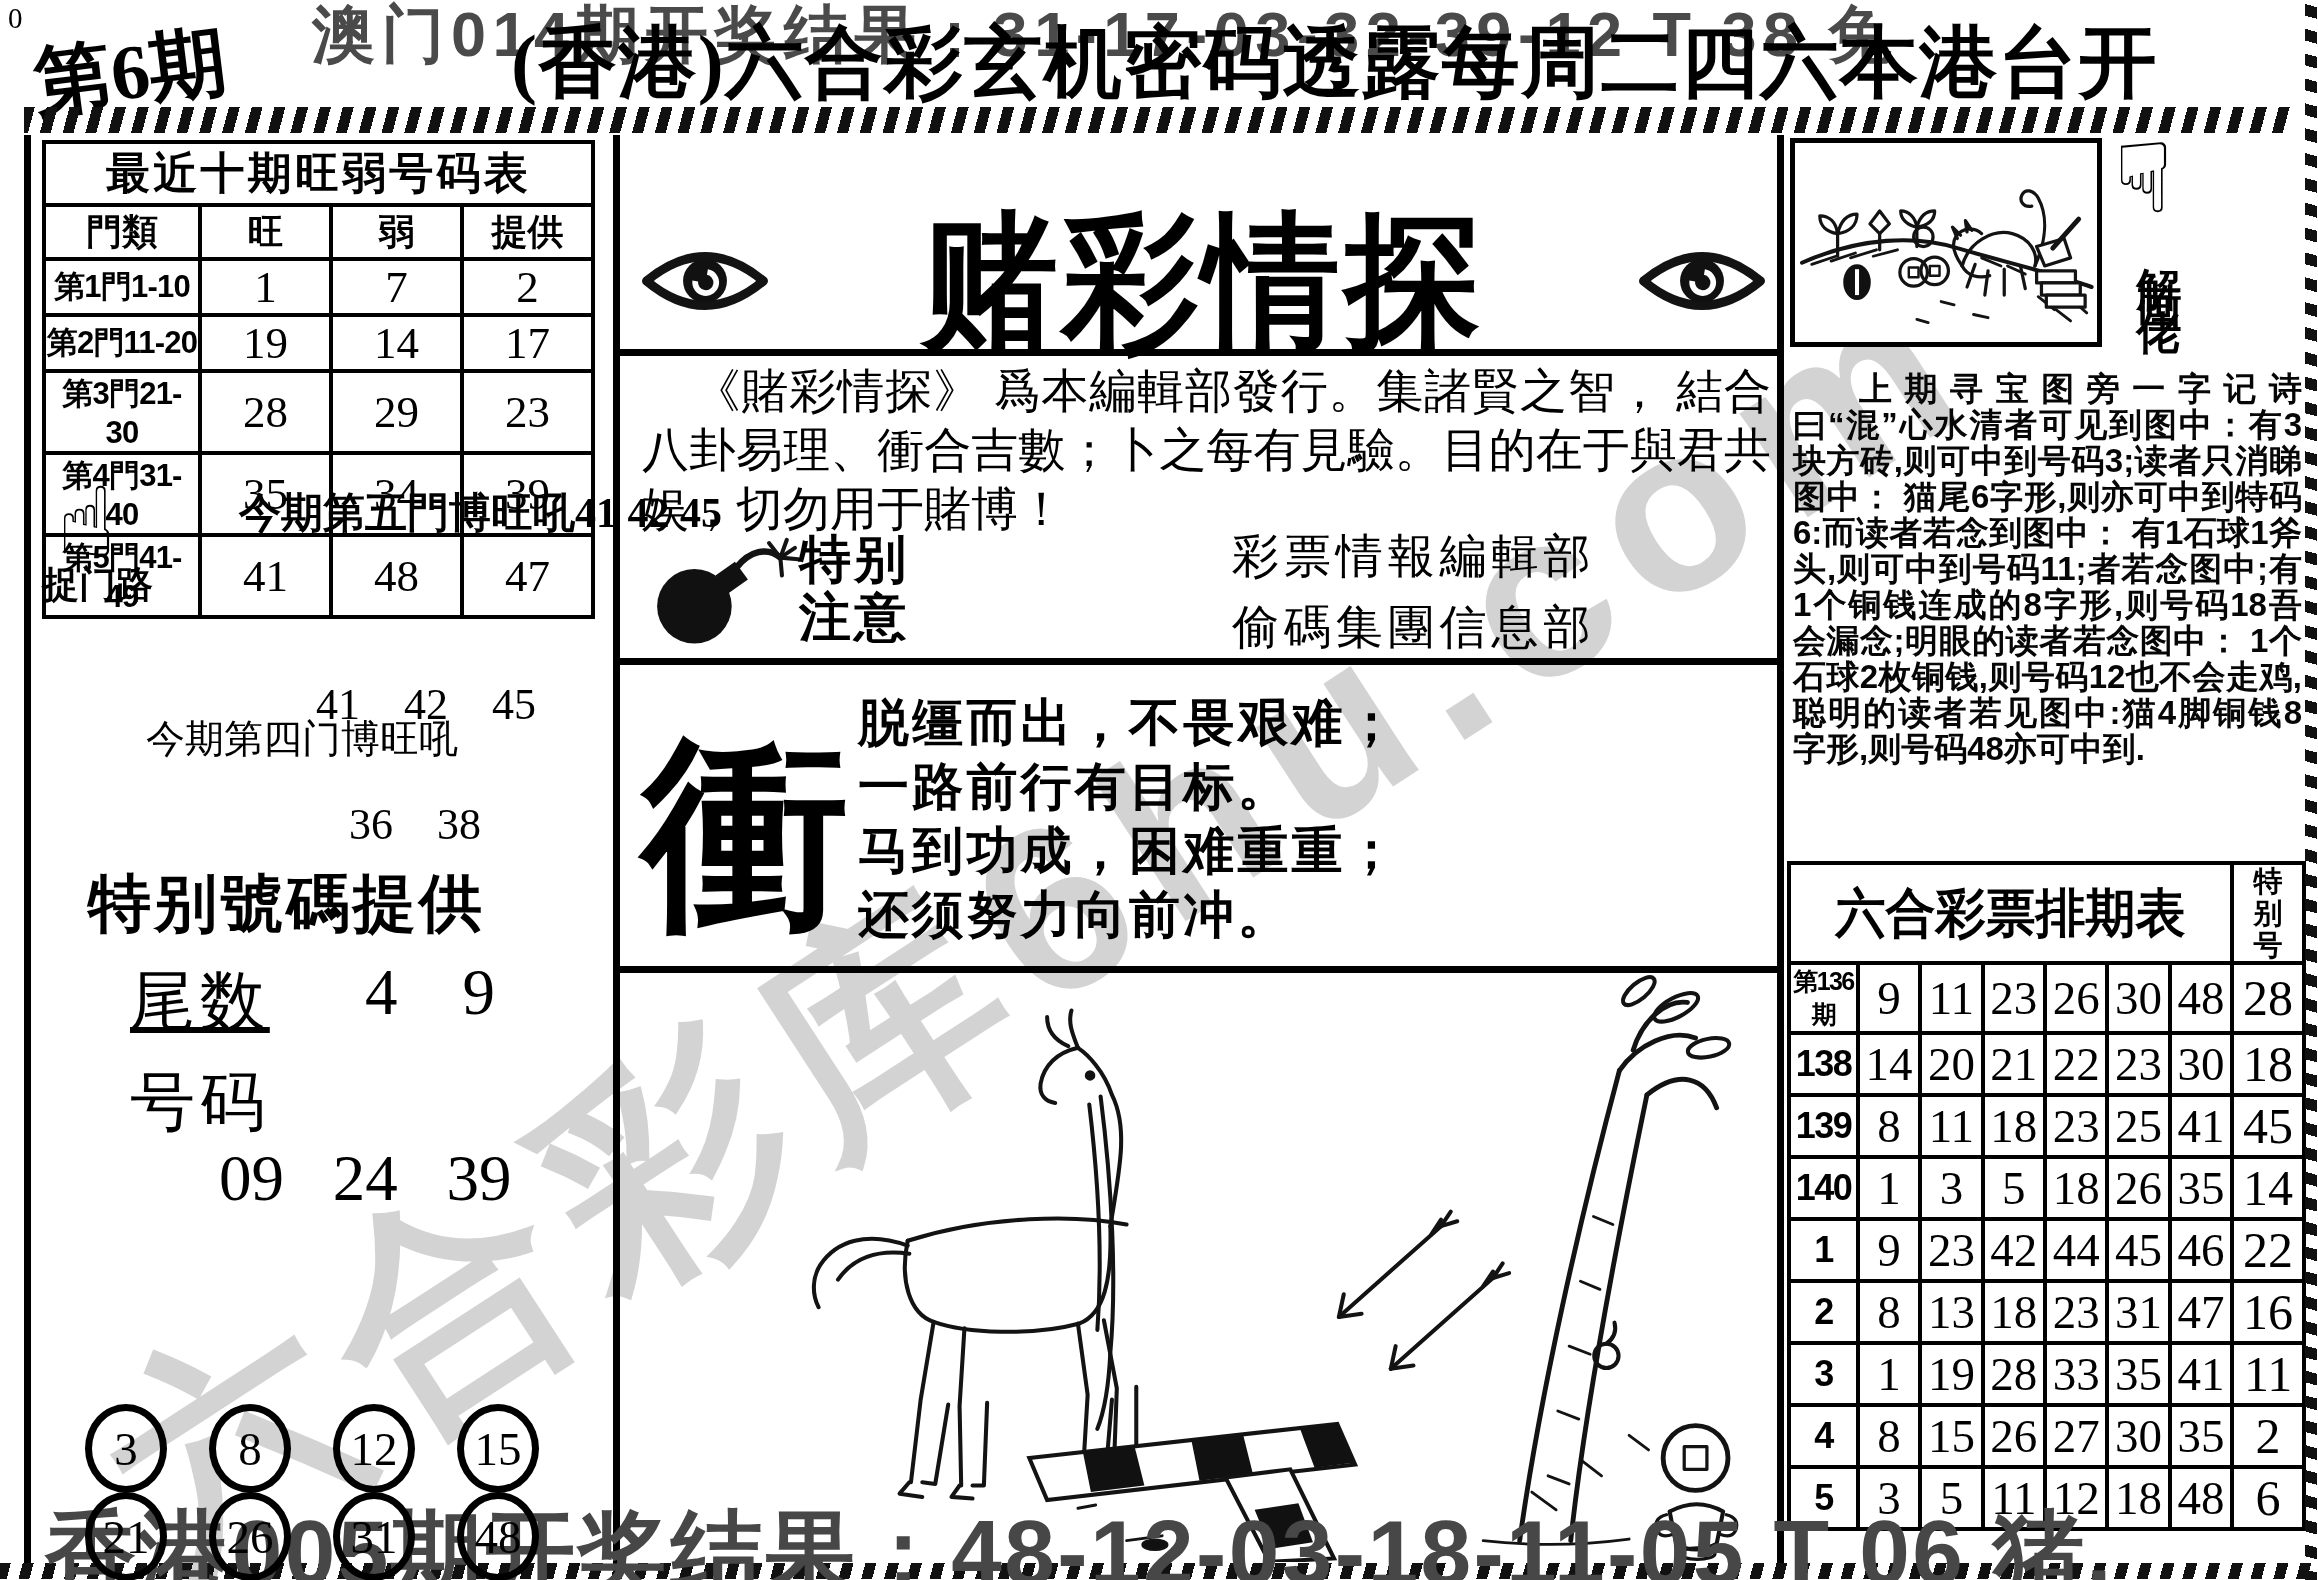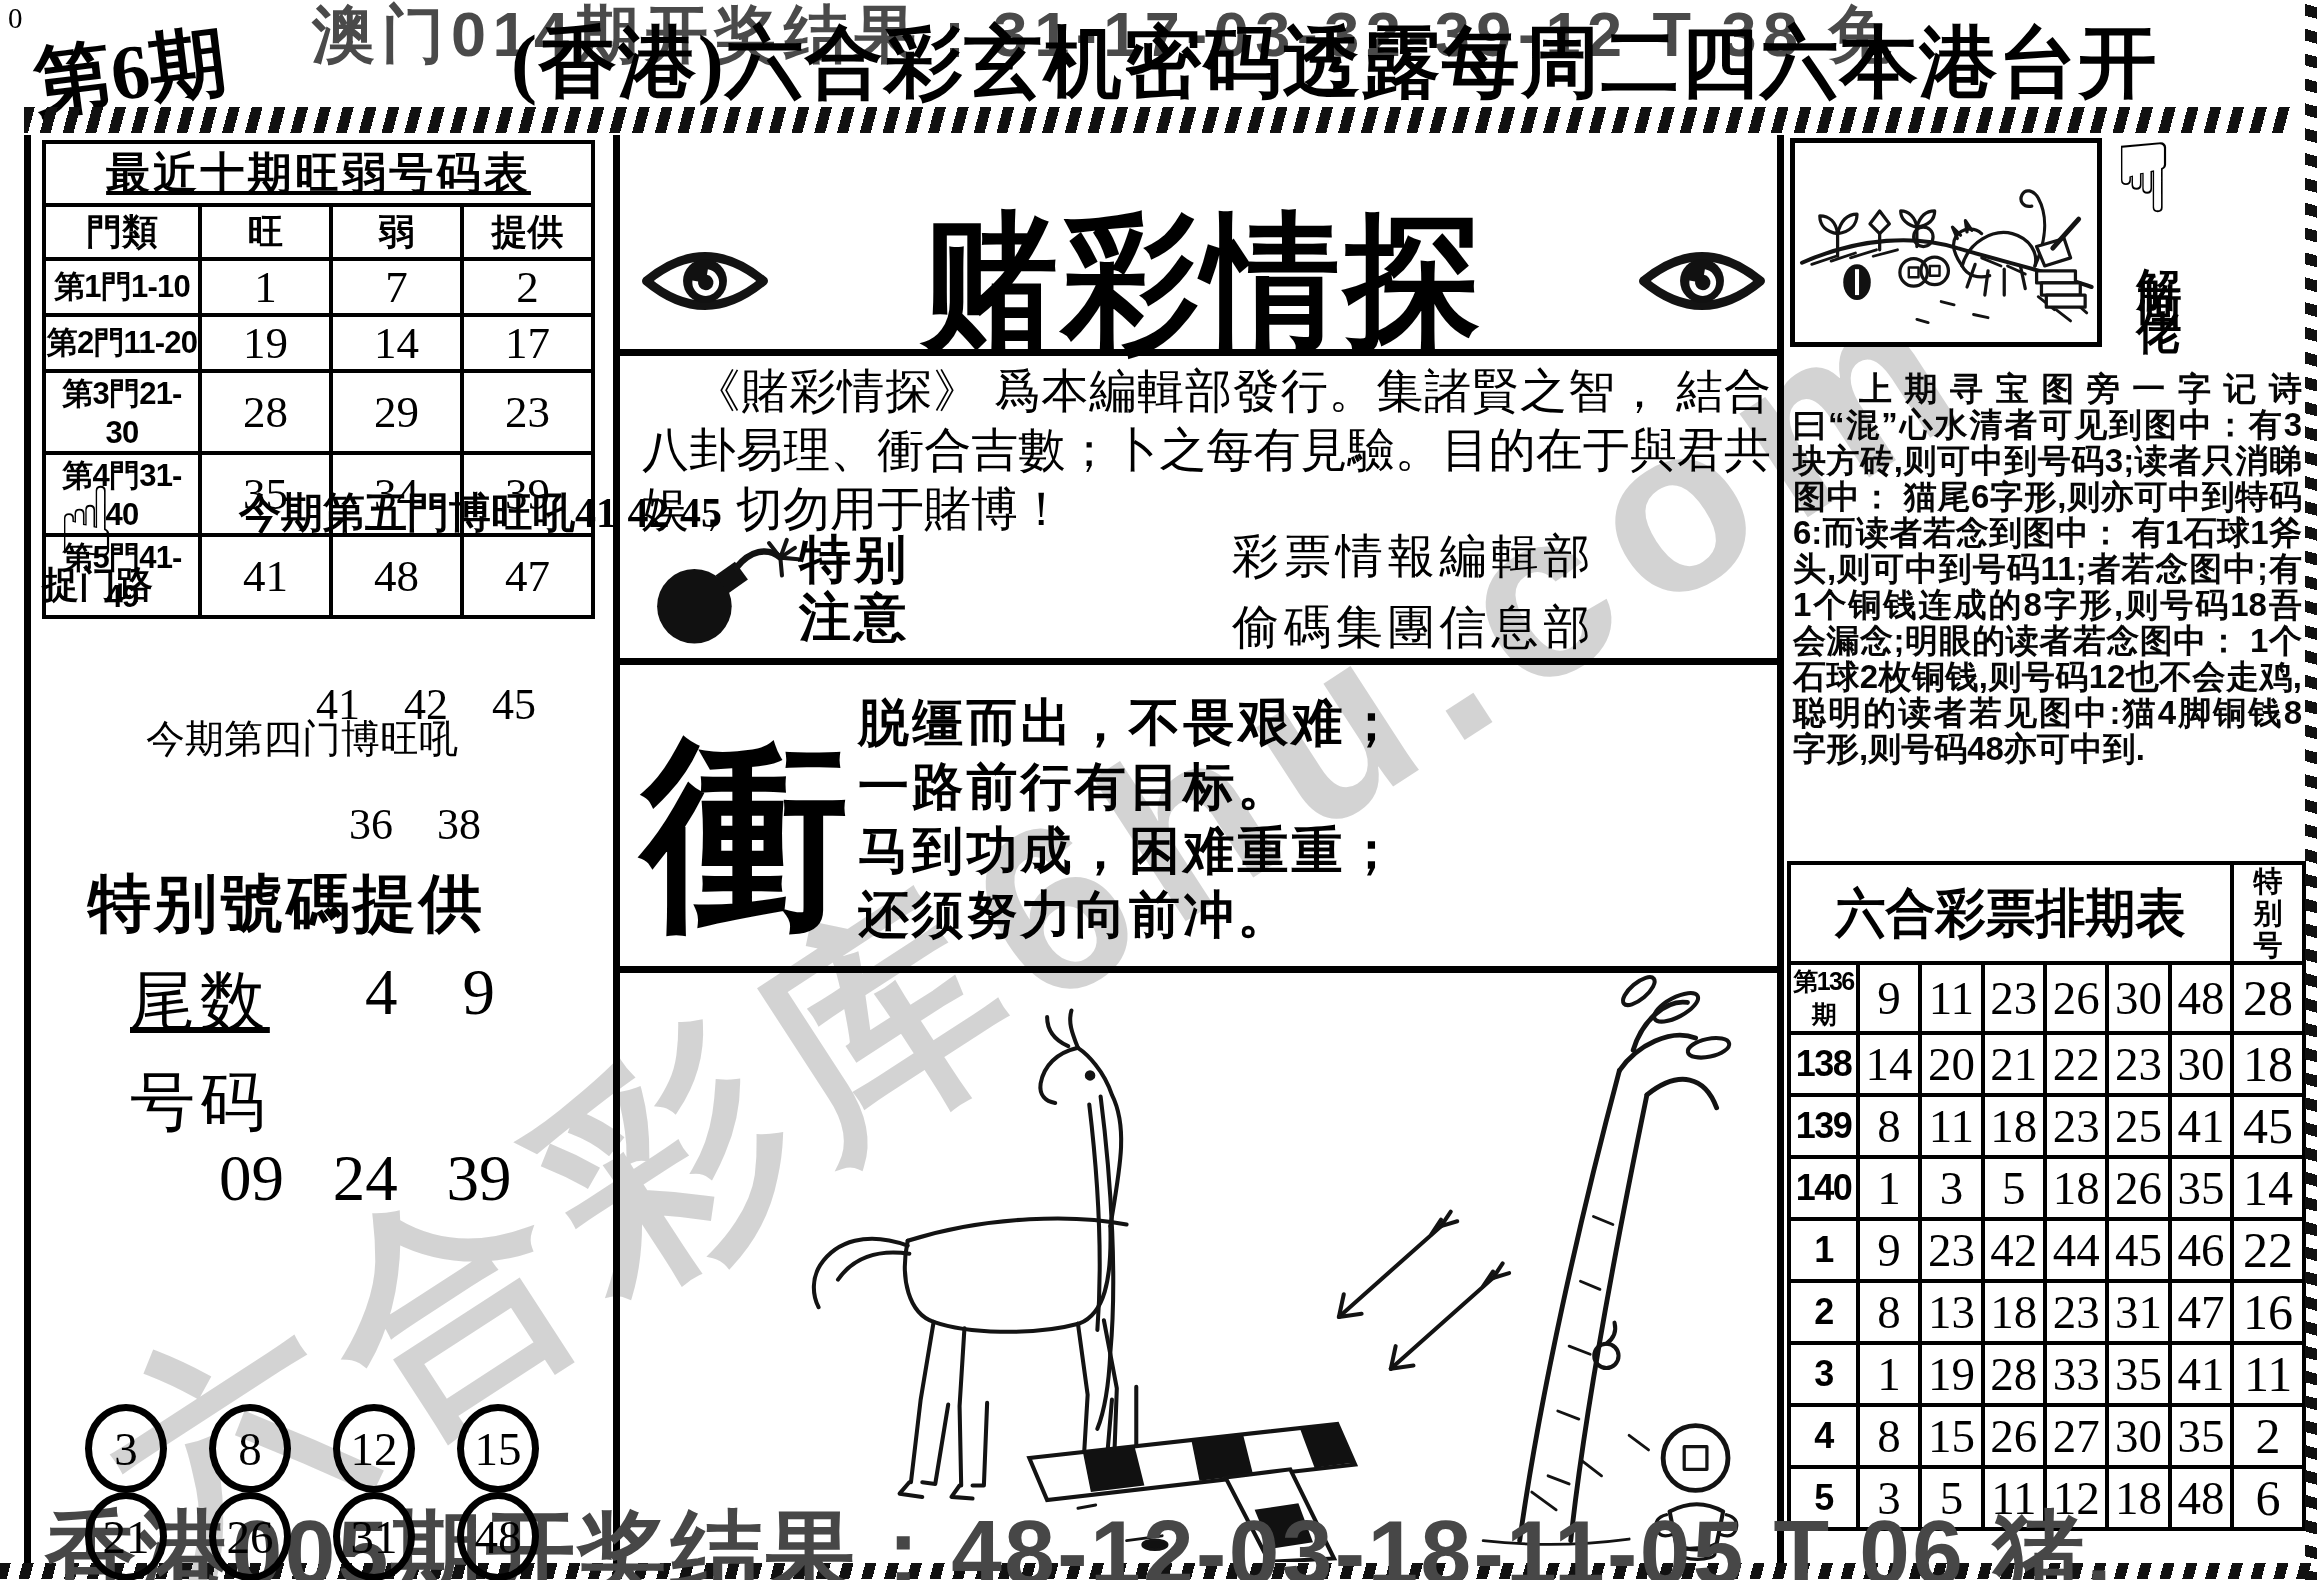--- a/index.html
+++ b/index.html
@@ -28,21 +28,21 @@
     background:repeating-linear-gradient(15deg,#111 0 11.3px,transparent 11.3px 24px);z-index:4;}
   .vline{background:#000;width:7.3px;top:135px;height:1432px;z-index:3;}
   .vline.l{left:24px;} .vline.m1{left:613px;} .vline.m2{left:1777px;}
   .hline{background:#000;height:6.5px;left:620px;width:1157px;z-index:3;}
   .hl1{top:349px;} .hl2{top:658px;} .hl3{top:966px;}
 
   
   table.sheet{border-collapse:collapse;z-index:3;position:absolute;background:#fff;}
   table.sheet th,table.sheet td{border:4.9px solid #000;text-align:center;vertical-align:middle;padding:0;}
   #hotweak{left:42px;top:140px;width:553px;}
-  #hotweak .cap{font:700 44px "Liberation Serif",serif;height:54px;letter-spacing:3.2px;text-decoration:underline;}
+  #hotweak .cap{font:700 44px "Liberation Serif",serif;height:54px;letter-spacing:3.2px;}
   #hotweak thead th{font:700 36px "Liberation Serif",serif;height:50px;}
   #hotweak td{height:37px;}
   #hotweak td.lbl{font:700 31px "Liberation Sans",sans-serif;width:156px;letter-spacing:-0.8px;}
   #hotweak td.num{font:400 45px "Liberation Serif",serif;width:130px;}
 
   .catch-icon{left:57px;top:466px;font:400 97px "DejaVu Sans",sans-serif;z-index:3;}
   .catch-label{left:42px;top:560px;font:900 37px "Liberation Serif",serif;z-index:3;}
   .tip-bold{left:239px;top:485px;font:900 42px "Liberation Serif",serif;white-space:pre;z-index:3;}
   .tip-line1{left:174px;top:590px;font:400 39px "Liberation Serif",serif;z-index:3;}
   .tip-nums1{left:316px;top:679px;font:400 44px "Liberation Serif",serif;white-space:pre;z-index:3;}

